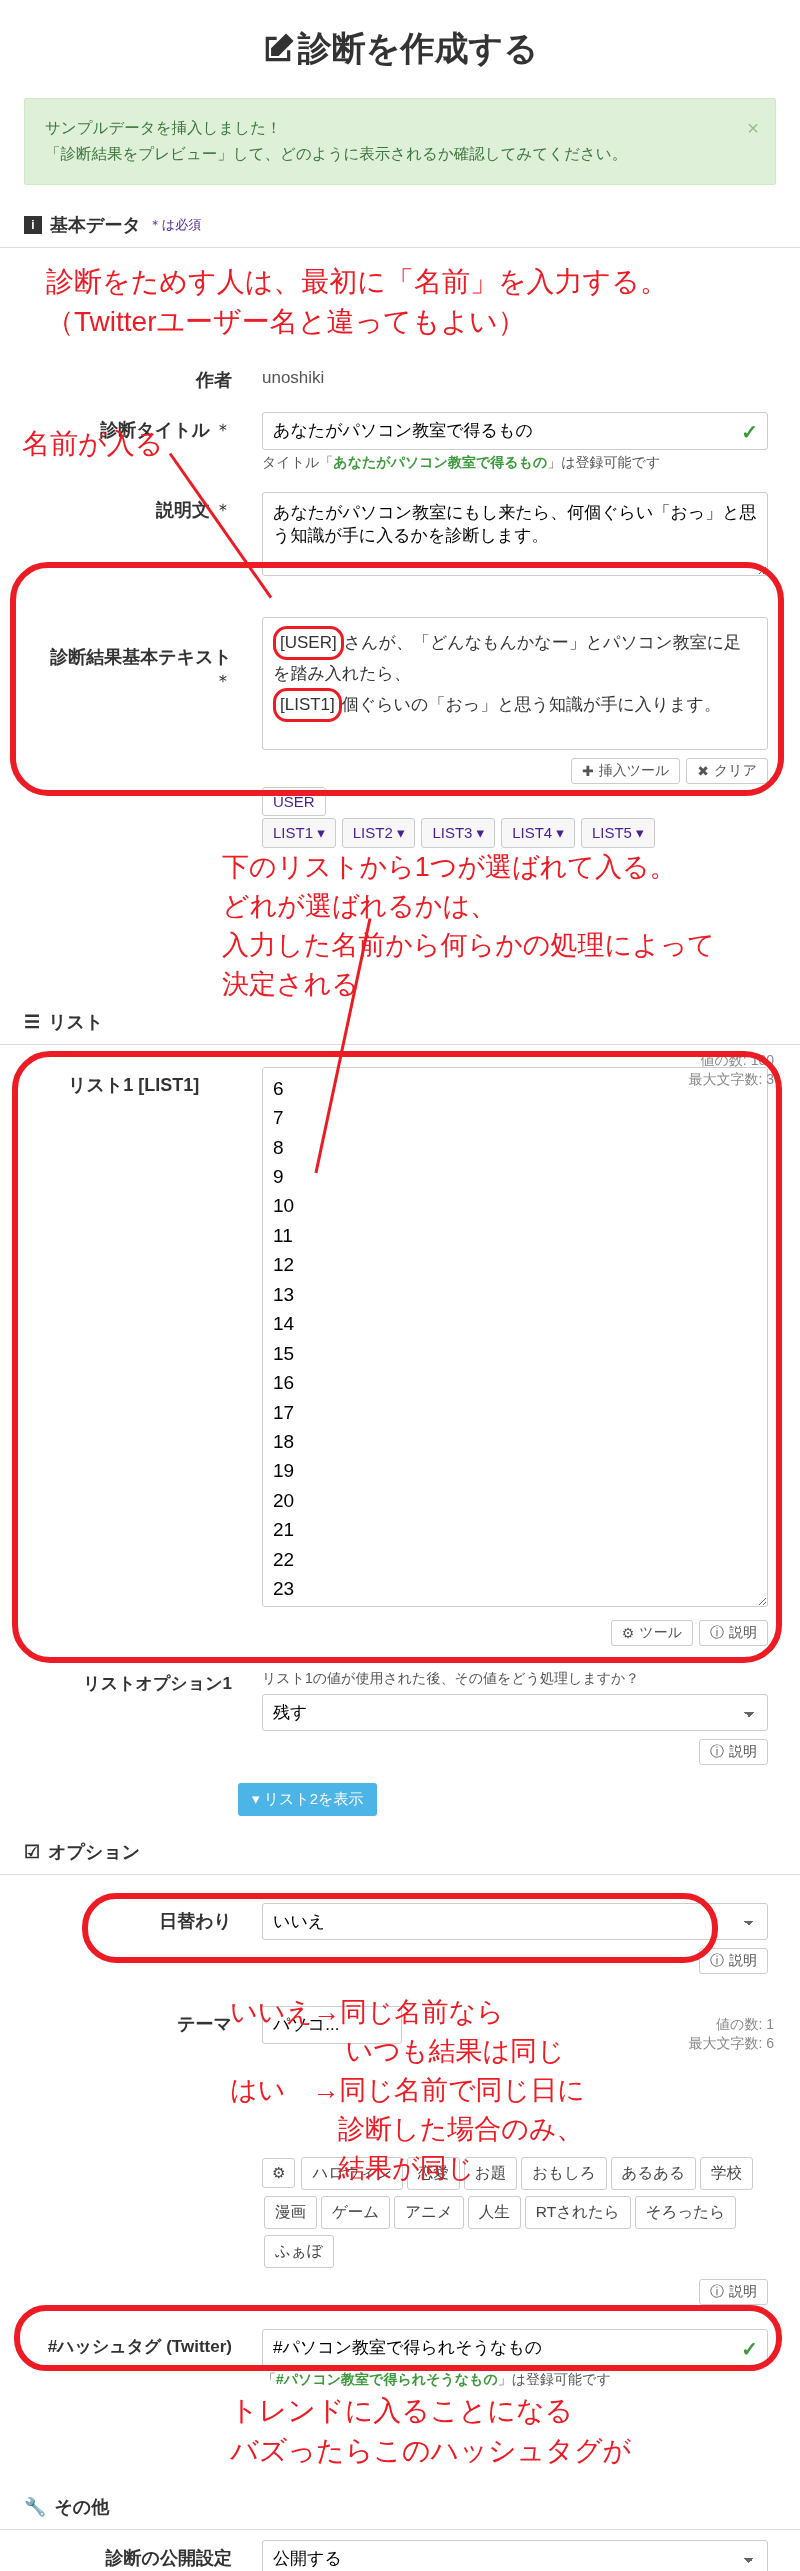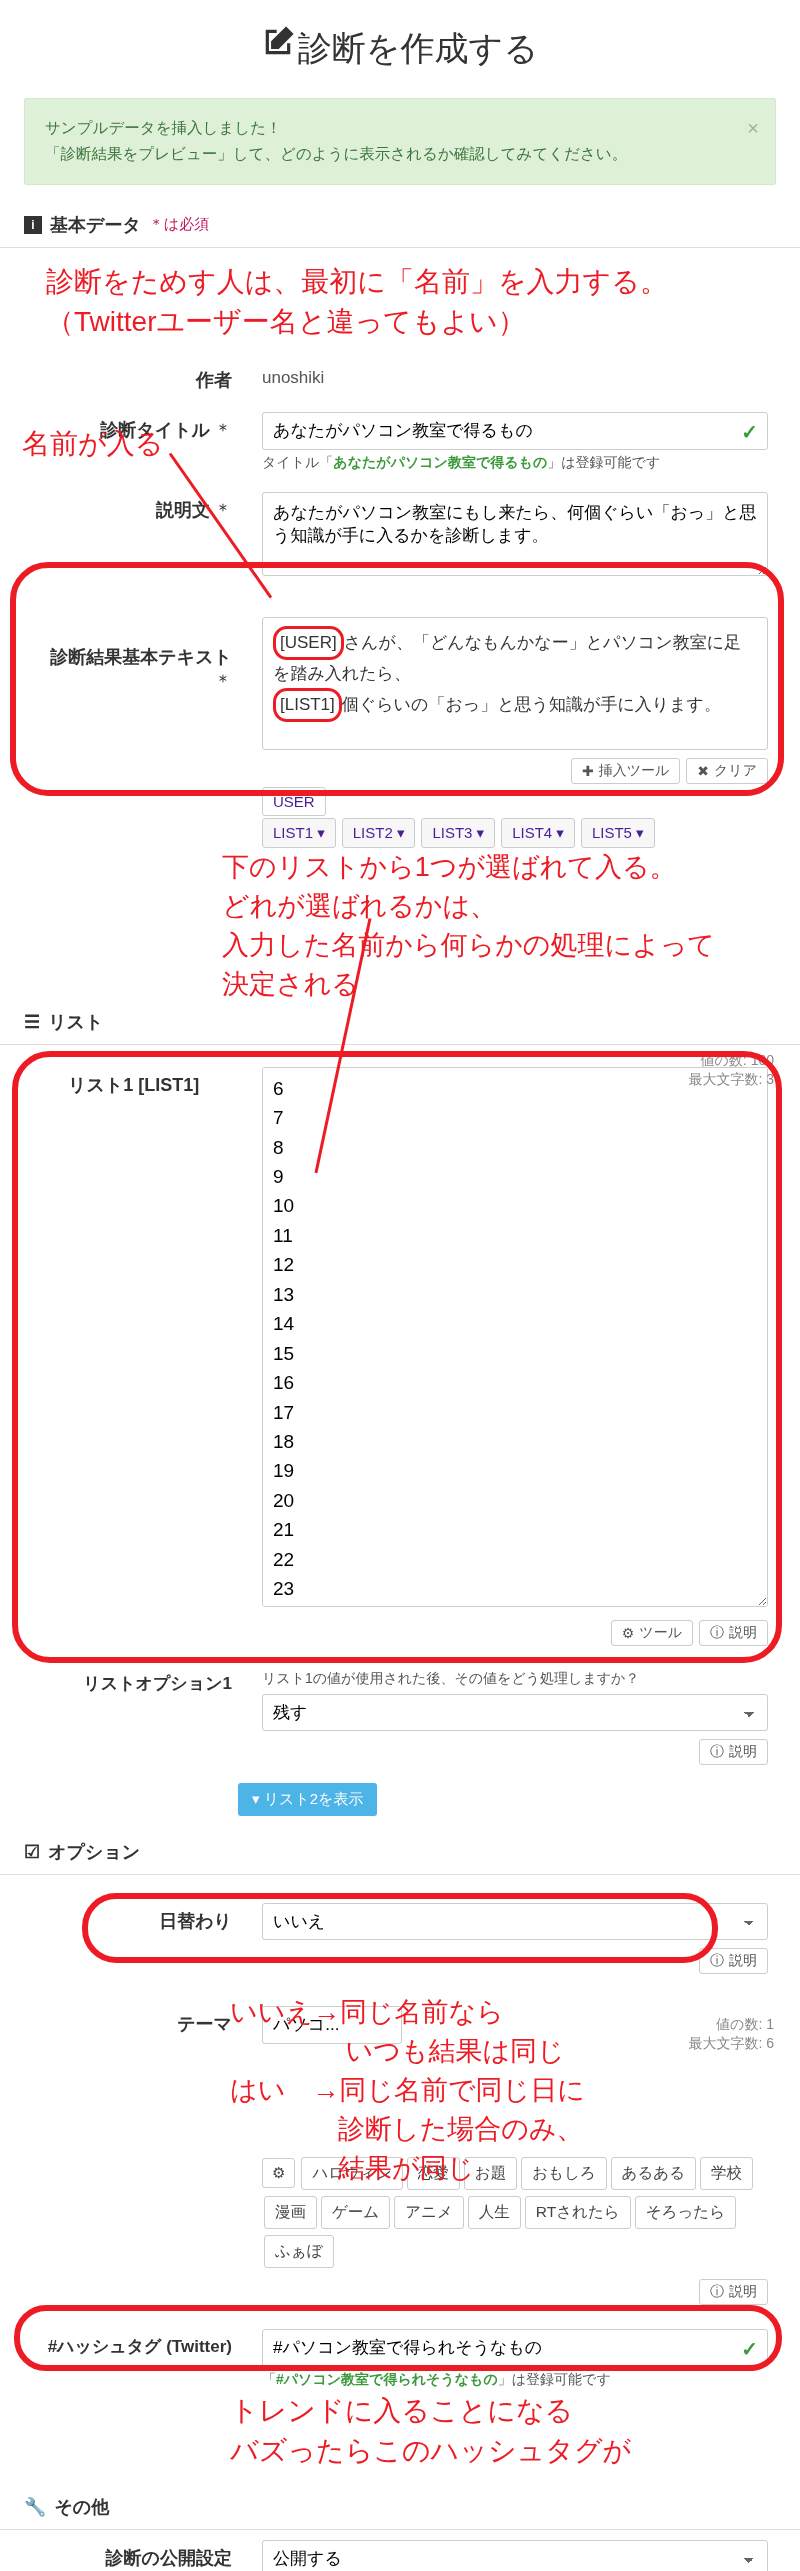--- a/index.html
+++ b/index.html
@@ -1,21 +1,21 @@
 <!DOCTYPE html>
 <html><head>
 <meta charset="utf-8">
 <style>
 *{box-sizing:border-box;margin:0;padding:0;font-family:"Hiragino Sans","Meiryo",sans-serif}
 body{background:#fff;width:800px;margin:0 auto;font-size:17px;color:#333}
-.page-title{display:flex;align-items:flex-start;justify-content:center;gap:4px;font-size:34px;font-weight:400;padding:26px 0}
+.page-title{display:flex;align-items:center;justify-content:center;gap:4px;font-size:34px;font-weight:700;padding:26px 0}
 .alert{background:#dff0d8;border:1px solid #d0e9c6;color:#3c763d;padding:16px 20px;margin:0 24px 18px;font-size:15.5px;line-height:1.7;border-radius:2px;position:relative}
 .alert .close{position:absolute;top:12px;right:16px;color:#8fbd8f;font-size:20px}
 .section-head{font-size:18px;font-weight:700;padding:10px 24px;border-bottom:1px solid #ddd;display:flex;align-items:center;gap:8px}
-.section-head .req{font-weight:400;font-size:15px;color:#be185d}
+.section-head .req{font-weight:400;font-size:13px;color:#4c1d95}
 .icon-sq{width:18px;height:18px;background:#333;display:inline-block;color:#fff;font-size:12px;text-align:center;line-height:18px;font-weight:700}
 .form-row{display:flex;padding:10px 32px;gap:30px}
 .form-row .label{width:200px;text-align:right;font-size:18px;font-weight:700;padding-top:6px;flex-shrink:0}
 .form-row .label .ast{font-weight:400;margin-left:4px}
 .form-row .field{flex:1;min-width:0}
 .input,.textarea,.select{width:100%;border:1px solid #ccc;border-radius:3px;padding:8px 10px;font-size:17px;font-family:inherit;background:#fff}
 .input-check{position:relative}
 .input-check .check{position:absolute;right:10px;top:8px;color:#3c9a3c;font-weight:700;font-size:20px}
 .hint{font-size:14px;color:#555;margin-top:4px}
 .hint .ok{color:#3c9a3c;font-weight:700}

